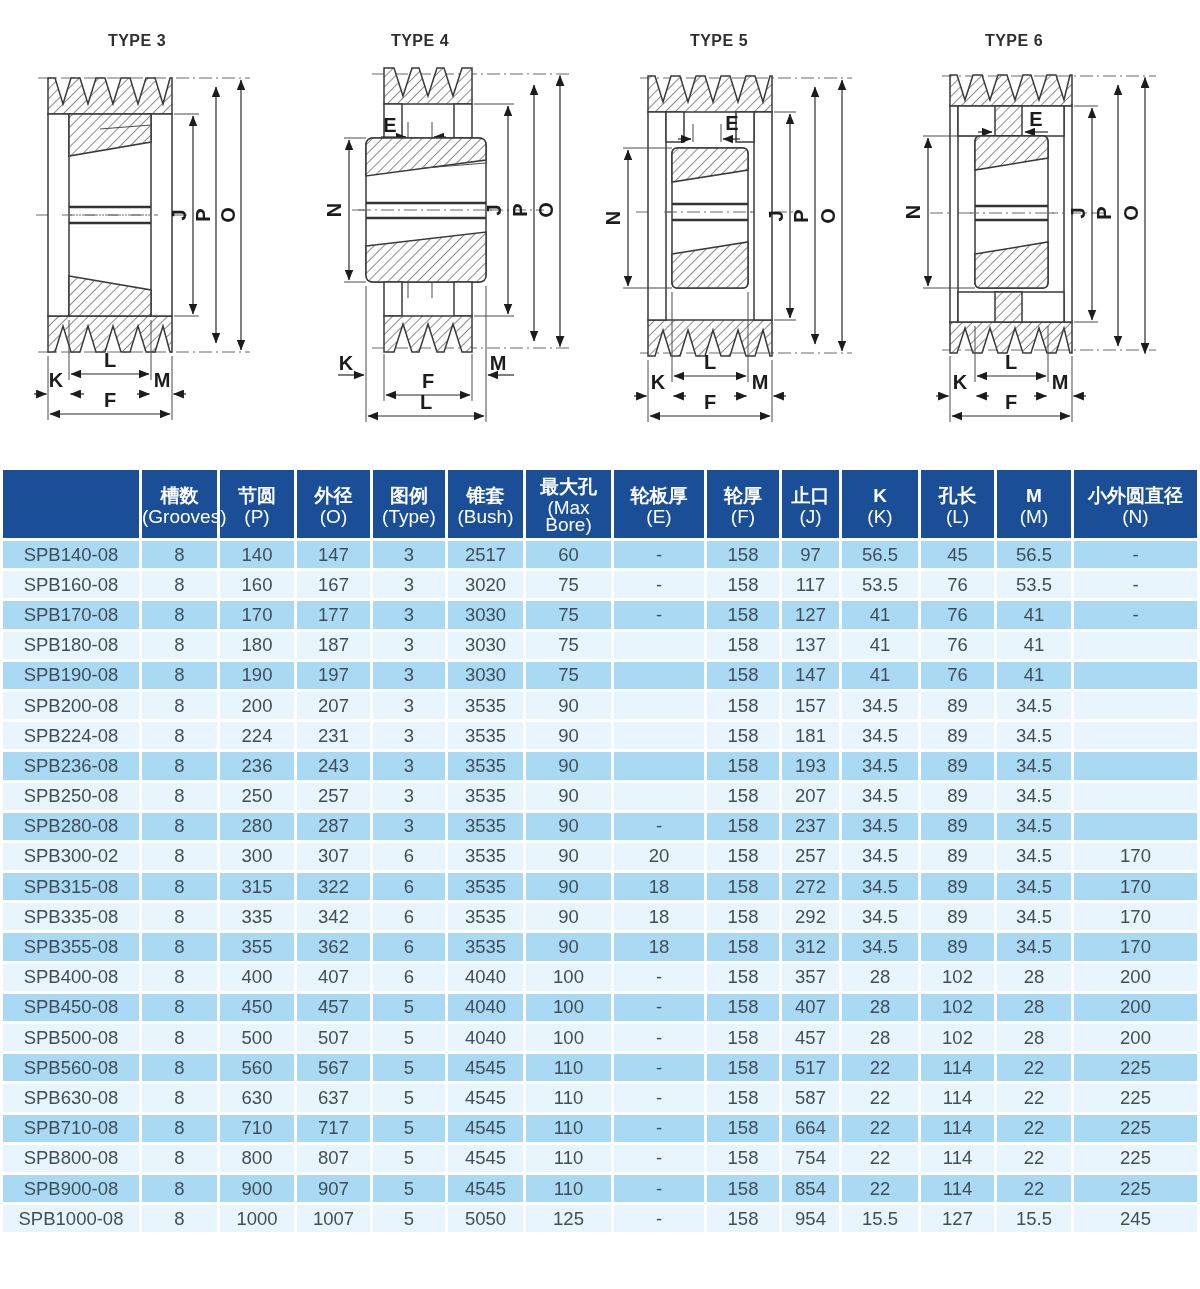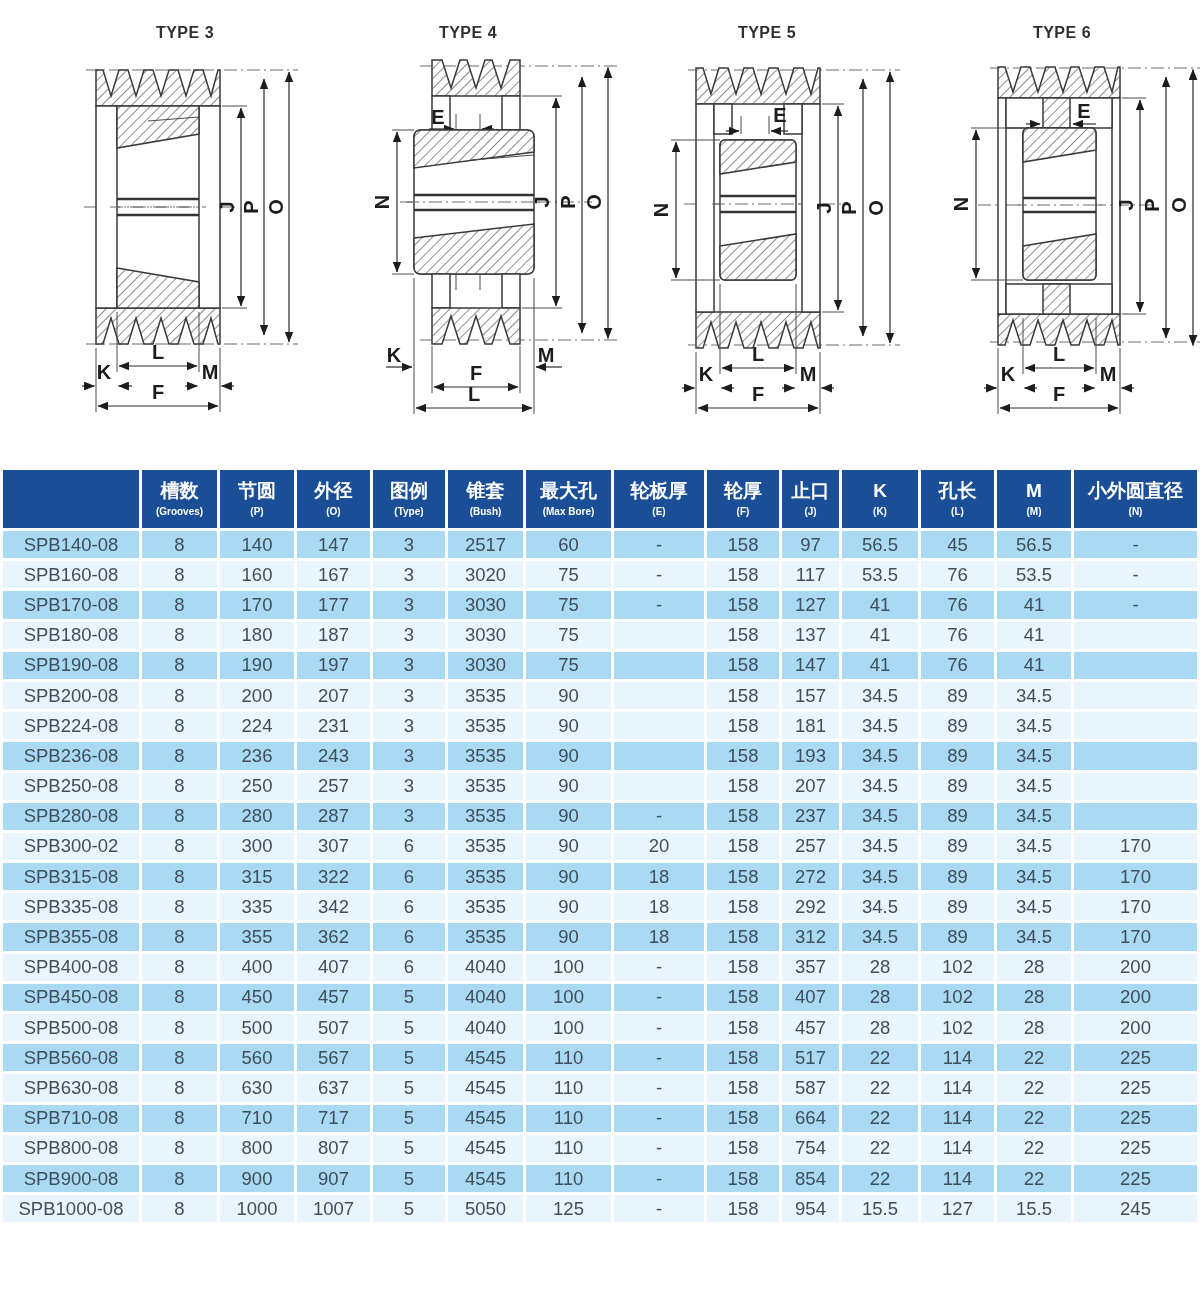--- a/index.html
+++ b/index.html
@@ -2,44 +2,44 @@
 <html><head>
 <meta charset="utf-8">
 <style>
   * { box-sizing: border-box; margin: 0; padding: 0; }
   html,body { background:#fff; }
   body { width:1200px; font-family:"Liberation Sans","DejaVu Sans",sans-serif; }
   #page { width:1200px; height:1289px; overflow:hidden; background:#fff; }
 
   
   #diagrams { position:relative; width:1200px; height:467px; background:#fff; }
-  .diagram { position:absolute; top:0; width:300px; height:467px;padding-left:48px; }
+  .diagram { position:absolute; top:8px; width:300px; height:467px; }
   .diagram svg { width:300px; height:460px; display:block; }
   .d0 { left:0; } .d1 { left:300px;margin-left:24px; } .d2 { left:600px; } .d3 { left:900px; }
 
   svg text.ttl { font:bold 16px "Liberation Sans","DejaVu Sans",sans-serif; fill:#2f2f2f; letter-spacing:.5px; }
   svg text.dim { font:bold 20px "Liberation Sans","DejaVu Sans",sans-serif; fill:#1c1c1c; }
   .oln  { fill:#fff; stroke:#3a3a3a; stroke-width:1.5; }
   .htc3 { fill:url(#h3); stroke:#3a3a3a; stroke-width:1.5; }
   .htc4 { fill:url(#h4); stroke:#3a3a3a; stroke-width:1.5; }
   .htc5 { fill:url(#h5); stroke:#3a3a3a; stroke-width:1.5; }
   .htc6 { fill:url(#h6); stroke:#3a3a3a; stroke-width:1.5; }
   .thin { stroke:#4a4a4a; stroke-width:1; fill:none; }
   .thk  { stroke:#333; stroke-width:2.6; fill:none; }
   .cl   { stroke:#6a6a6a; stroke-width:1; stroke-dasharray:13 4 2 4; fill:none; }
   .dml  { stroke:#2b2b2b; stroke-width:1.2; fill:none; }
 
   
   #spec-table { width:1200px; table-layout:fixed; border-collapse:separate; border-spacing:3px; background:#fff; }
   #spec-table th {
     background:#1a4f97; color:#fff; vertical-align:middle; text-align:center;
-    height:58px; padding:2px 0; font-weight:bold;
+    height:68px; padding:2px 0; font-weight:bold;
   }
   .h-cn { font-size:19px; font-weight:bold; line-height:24px; }
-  .h-en { font-size:10px; font-weight:bold; line-height:17px; }
+  .h-en { font-size:19px; font-weight:normal; line-height:17px; }
   #spec-table td {
     height:27.2px; text-align:center; vertical-align:middle;
     font-size:18.5px; color:#3f4e5a; padding:0; overflow:hidden; white-space:nowrap;
   }
   tr.row-odd  td { background:#a9d9f3; }
   tr.row-even td { background:#e9f5fc; }
 </style>
 </head>
 <body>
 

